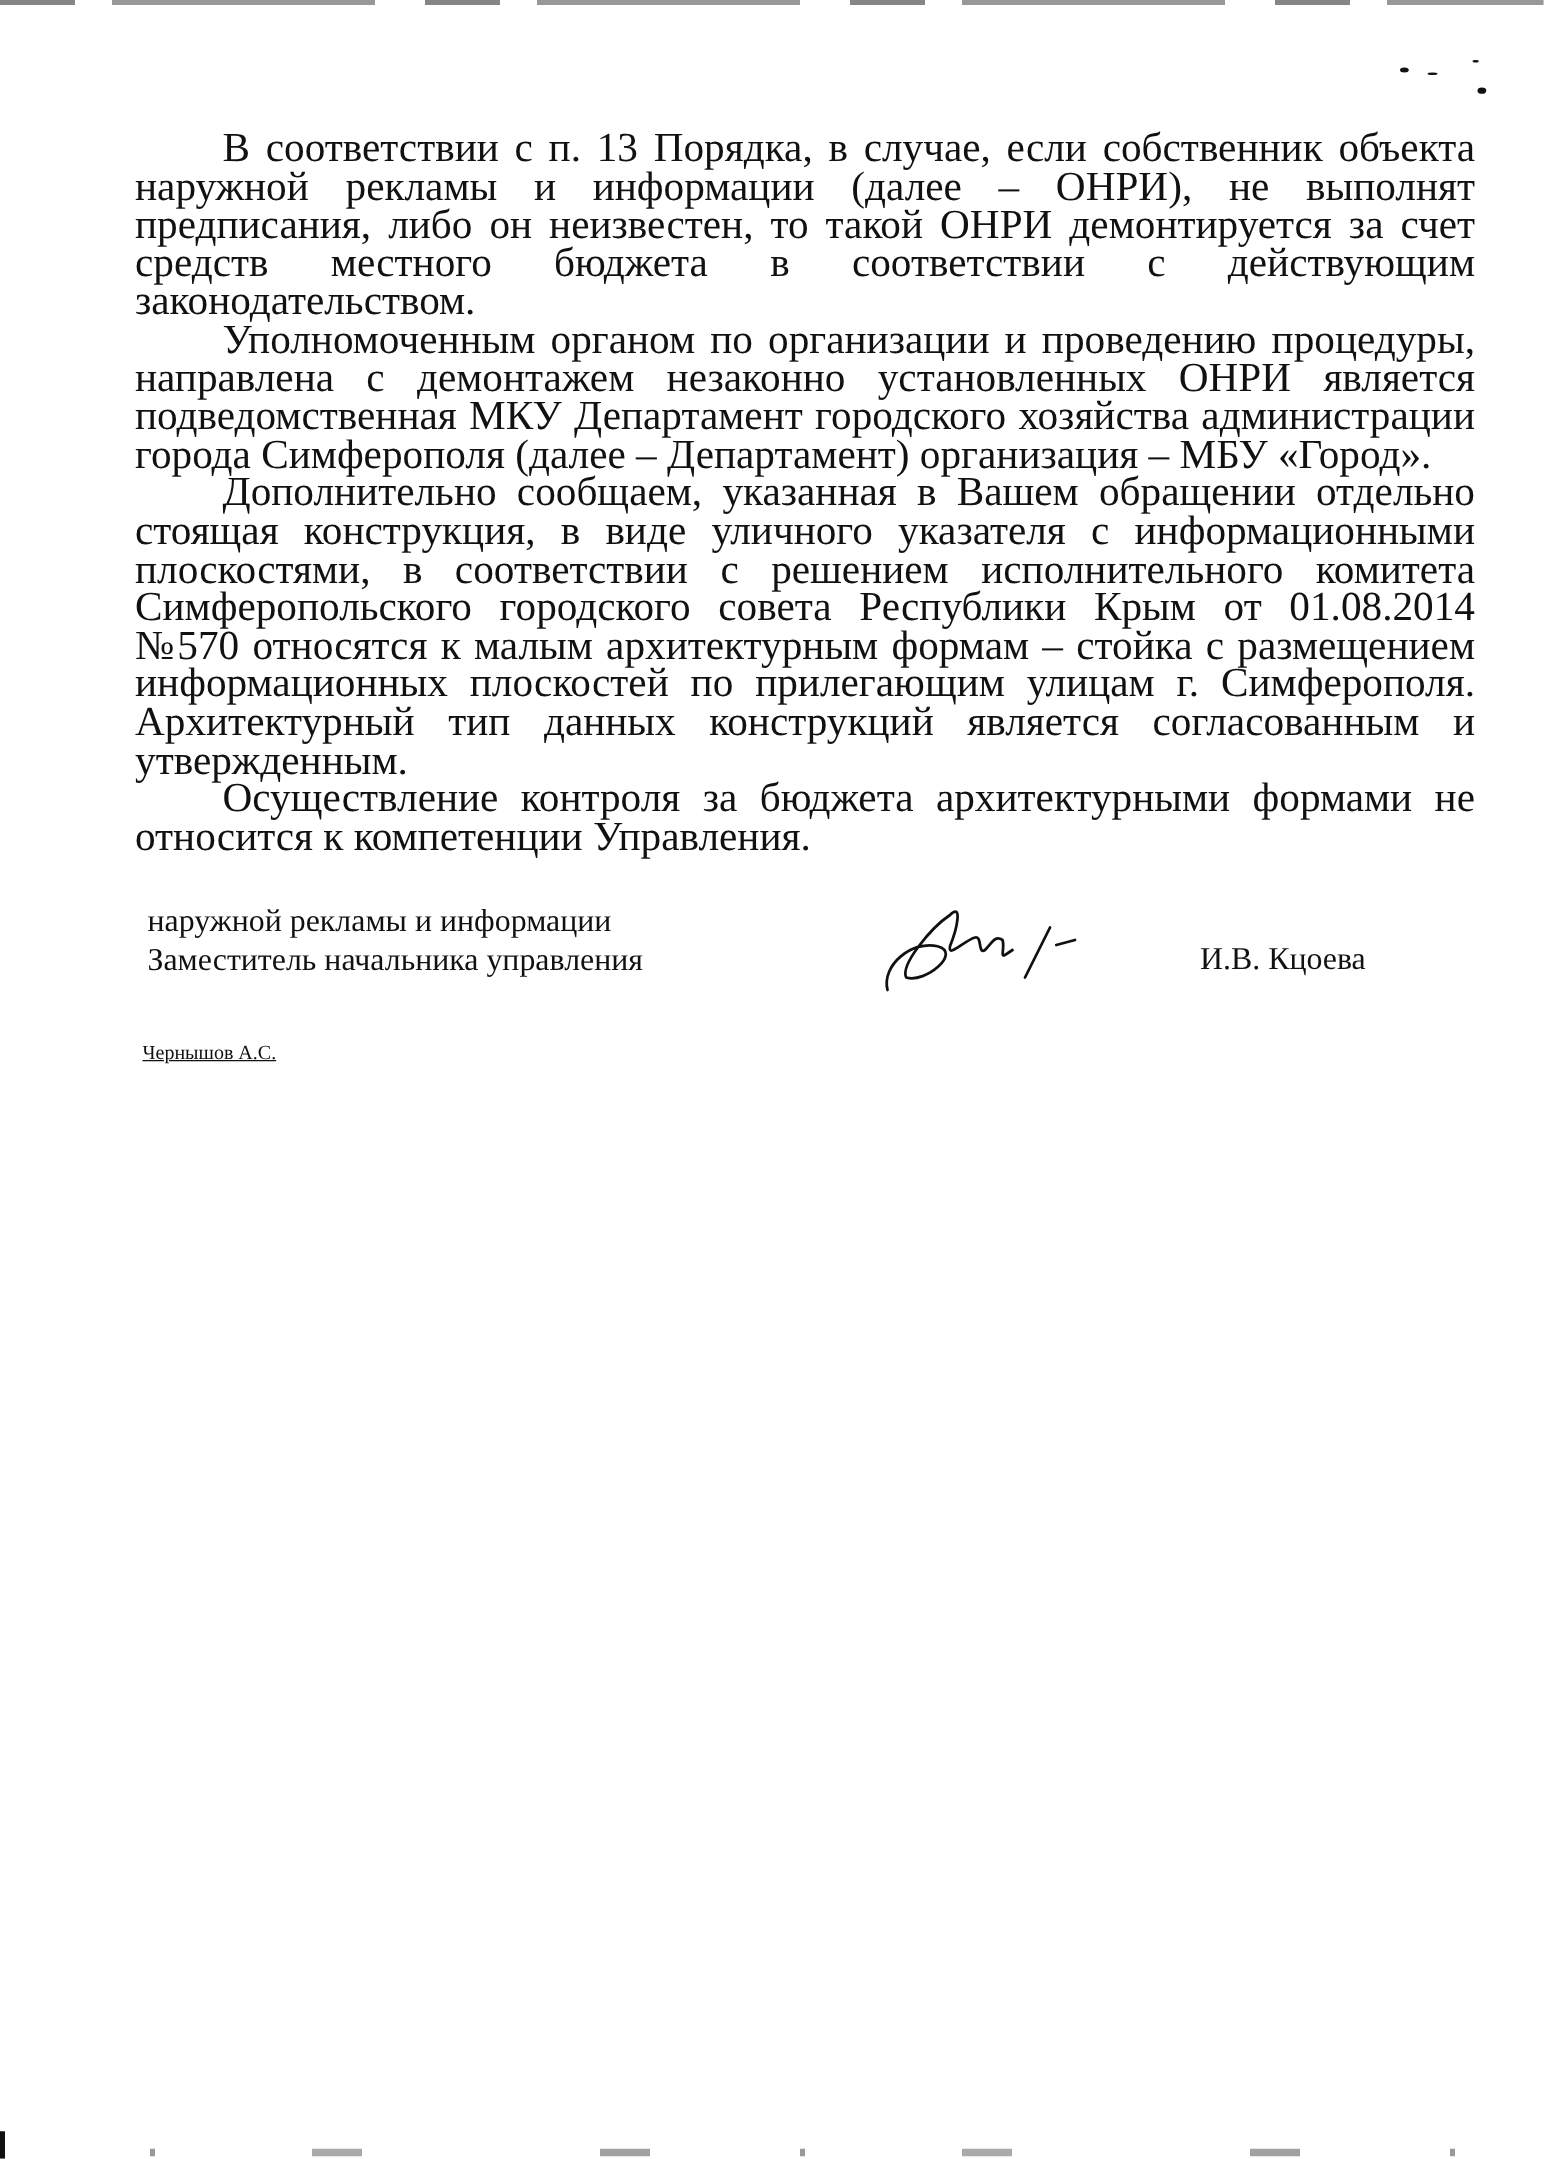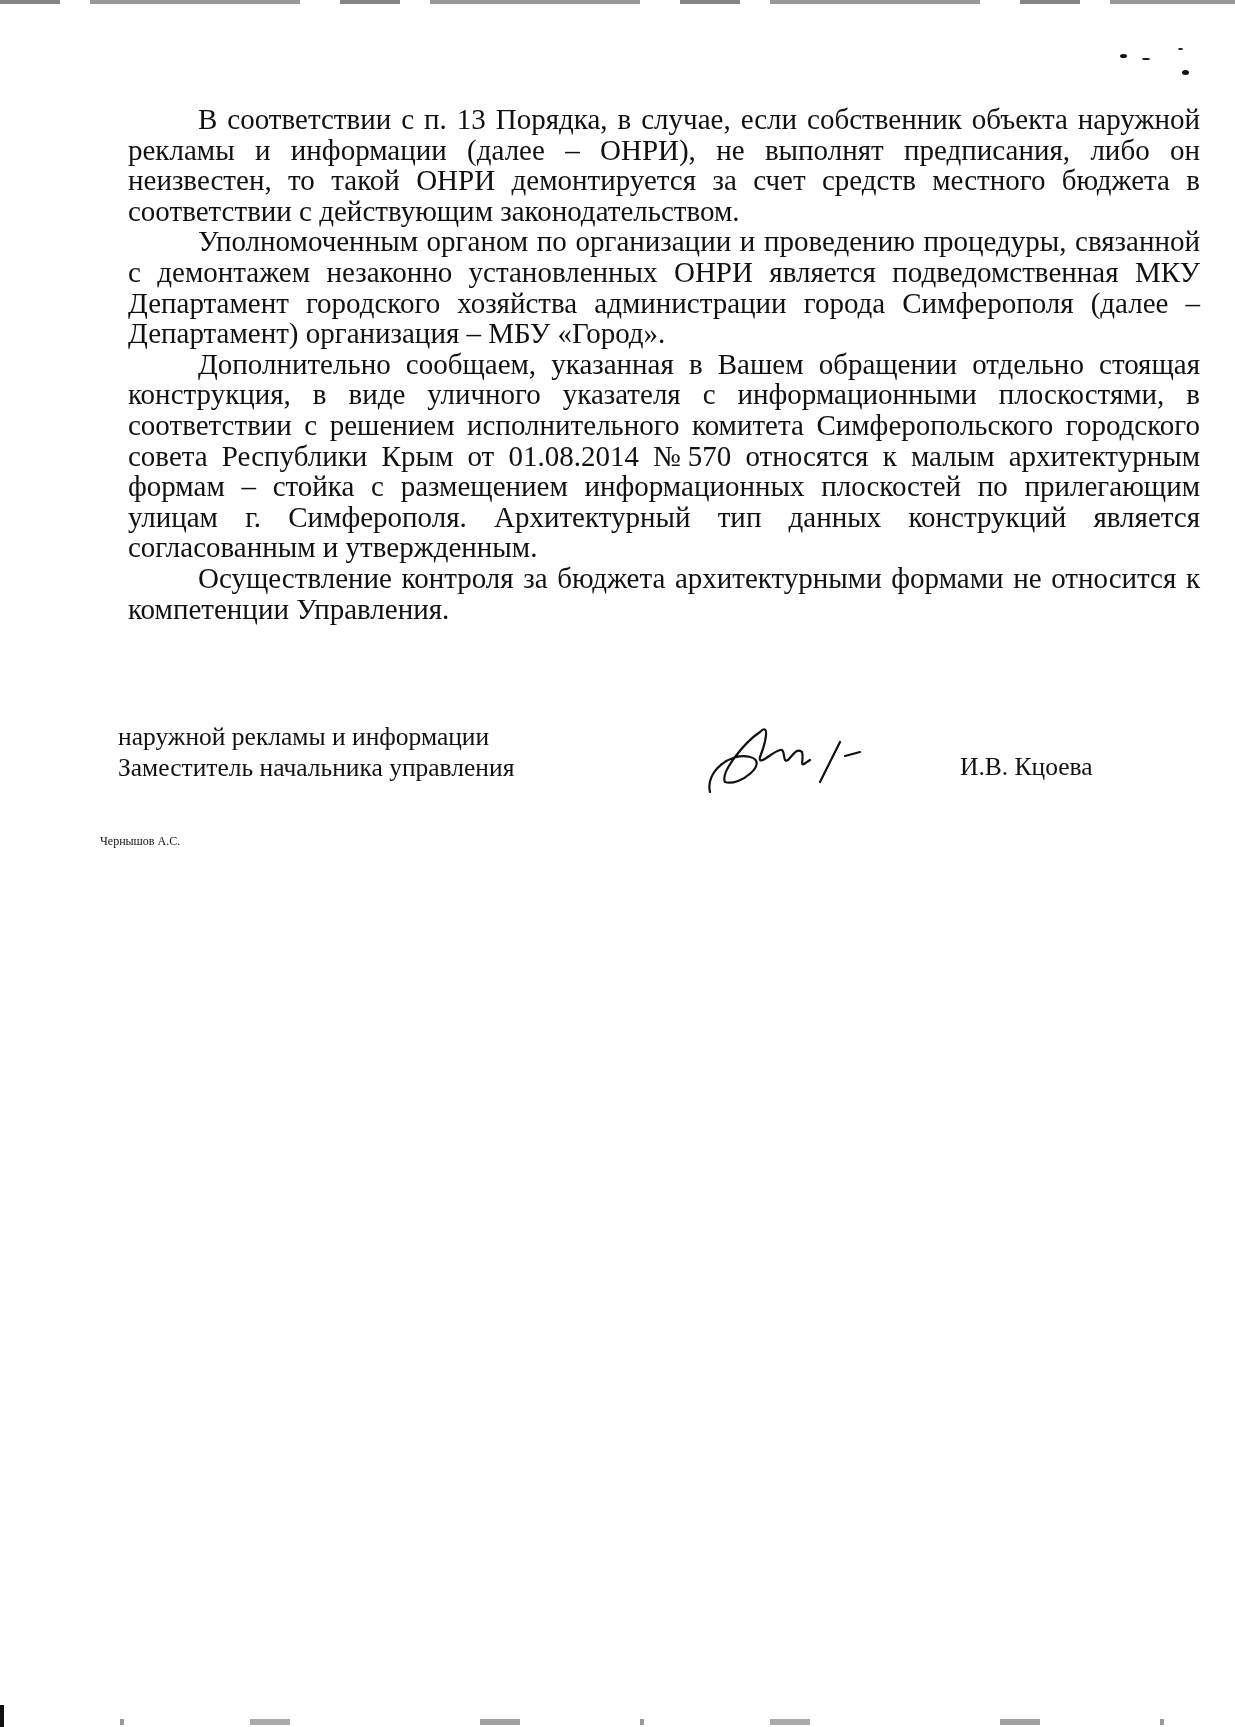--- a/index.html
+++ b/index.html
@@ -3,46 +3,46 @@
 <meta charset="utf-8">
 <style>
   html, body { margin:0; padding:0; background:#ffffff; }
   body { width:1235px; height:1727px; position:relative; overflow:hidden;
          font-family:"Liberation Serif", "DejaVu Serif", serif; color:#111; }
   .scan-top { position:absolute; left:0; top:0; width:1235px; height:4px;
               background:repeating-linear-gradient(90deg,#222 0 60px,transparent 60px 90px,#444 90px 300px,transparent 300px 340px);
               opacity:.55; }
   .specks { position:absolute; left:1110px; top:48px; width:90px; height:40px; }
   .speck { position:absolute; background:#111; border-radius:50%; }
-  .body-text { position:absolute; left:128px; top:104px; width:1072px;
-               font-size:29px; line-height:30.6px; text-align:justify; }
+  .body-text { position:absolute; left:108px; top:104px; width:1072px;
+               font-size:33px; line-height:30.6px; text-align:justify; }
   .body-text p { margin:0; text-indent:70px; text-align:justify; }
   .sig-block { position:absolute; left:118px; top:722px; font-size:25.5px; line-height:30.6px; }
   .signature { position:absolute; left:700px; top:712px; width:200px; height:90px; }
   .signer-name { position:absolute; left:960px; top:752px; font-size:25.5px; line-height:30.6px; }
-  .executor { position:absolute; left:100px; top:834px; font-size:12px; }
+  .executor { position:absolute; left:114px; top:834px; font-size:16px;text-decoration:underline; }
   .scan-bottom { position:absolute; left:0; bottom:2px; width:1235px; height:6px;
                  background:repeating-linear-gradient(90deg,transparent 0 120px,#333 120px 124px,transparent 124px 250px,#555 250px 290px,transparent 290px 480px,#444 480px 520px);
                  opacity:.5; }
   .left-mark { position:absolute; left:0; bottom:0; width:4px; height:22px; background:#111; }
 </style>
 </head>
 <body>
 
 <div class="scan-top"></div>
 <div class="specks">
   <span class="speck" style="left:10px;top:6px;width:7px;height:4px;"></span>
   <span class="speck" style="left:32px;top:10px;width:8px;height:2px;"></span>
   <span class="speck" style="left:68px;top:0px;width:5px;height:2px;"></span>
   <span class="speck" style="left:72px;top:22px;width:7px;height:5px;"></span>
 </div>
 
 <div class="body-text">
   <p>В соответствии с п. 13 Порядка, в случае, если собственник объекта наружной рекламы и информации (далее – ОНРИ), не выполнят предписания, либо он неизвестен, то такой ОНРИ демонтируется за счет средств местного бюджета в соответствии с действующим законодательством.</p>
-  <p>Уполномоченным органом по организации и проведению процедуры, связанной с демонтажем незаконно установленных ОНРИ является подведомственная МКУ Департамент городского хозяйства администрации города Симферополя (далее – Департамент) организация – МБУ «Город».</p>
+  <p>Уполномоченным органом по организации и проведению процедуры, направлена с демонтажем незаконно установленных ОНРИ является подведомственная МКУ Департамент городского хозяйства администрации города Симферополя (далее – Департамент) организация – МБУ «Город».</p>
   <p>Дополнительно сообщаем, указанная в Вашем обращении отдельно стоящая конструкция, в виде уличного указателя с информационными плоскостями, в соответствии с решением исполнительного комитета Симферопольского городского совета Республики Крым от 01.08.2014 №570 относятся к малым архитектурным формам – стойка с размещением информационных плоскостей по прилегающим улицам г. Симферополя. Архитектурный тип данных конструкций является согласованным и утвержденным.</p>
   <p>Осуществление контроля за бюджета архитектурными формами не относится к компетенции Управления.</p>
 </div>
 
 <div class="sig-block">
   <div>наружной рекламы и информации</div>
   <div>Заместитель начальника управления</div>
 </div>
 
 <svg class="signature" viewBox="0 0 200 90">

